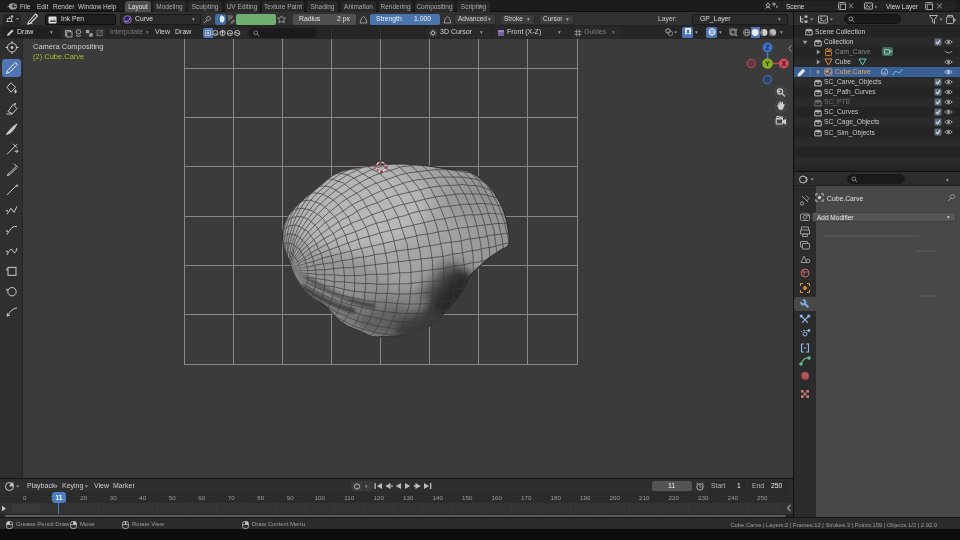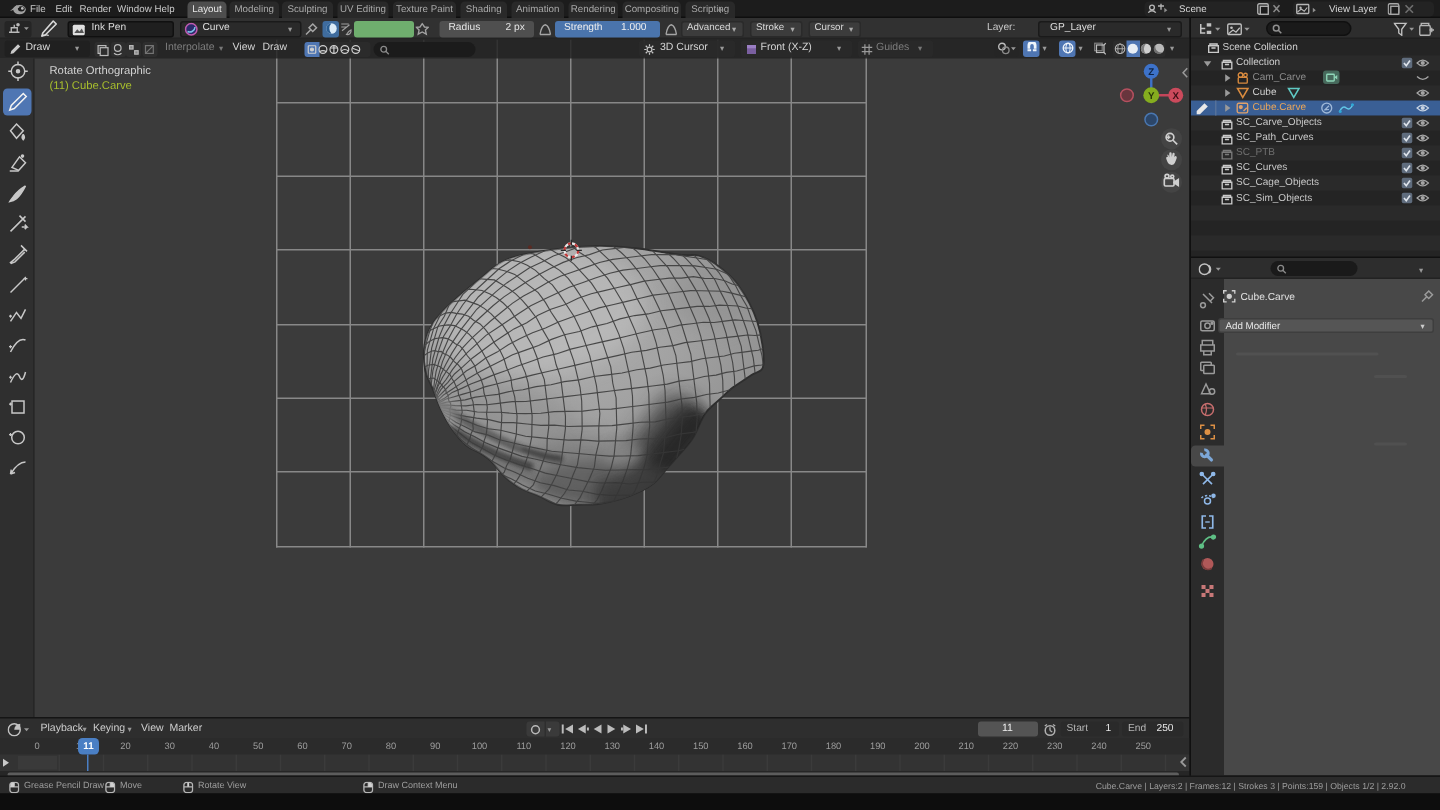--- a/index.html
+++ b/index.html
@@ -498,22 +498,22 @@
         </g>
         <g transform="translate(10,253.70000000000005)">
           <circle r="4.2"></circle>
           <path d="M-5-1 v-2 M-6-2 h2" stroke-width="0.8"></path>
         </g>
         <g transform="translate(10,274.05)">
           <path d="M-5 4 Q0-4 5-4 M-5 4 l3-1 M-5 4 l0.5-3"></path>
         </g>
       </g>
     </svg>
-    <div class="t" style="left:33px;top:16px;font-size:7.5px;color:#d2d2d2;">Rotate Orthographic</div>
-    <div class="t" style="left:33px;top:26px;font-size:7.5px;color:#a8bf2d;">(11) Cube.Carve</div>
+    <div class="t" style="left:33px;top:16px;font-size:7.5px;color:#d2d2d2;">Camera Compositing</div>
+    <div class="t" style="left:33px;top:26px;font-size:7.5px;color:#a8bf2d;">(2) Cube.Carve</div>
   </div>
 <div class="abs" style="left:794px;top:26px;width:166px;height:146px;background:#242424;overflow:hidden;">
     <div class="abs" style="left:0;top:10.65px;width:166px;height:10.05px;background:#2a2a2a;"></div>
     <div class="abs" style="left:0;top:30.750000000000004px;width:166px;height:10.05px;background:#2a2a2a;"></div>
     <div class="abs" style="left:0;top:50.85px;width:166px;height:10.05px;background:#2a2a2a;"></div>
     <div class="abs" style="left:0;top:70.95px;width:166px;height:10.05px;background:#2a2a2a;"></div>
     <div class="abs" style="left:0;top:91.05px;width:166px;height:10.05px;background:#2a2a2a;"></div>
     <div class="abs" style="left:0;top:111.15px;width:166px;height:10.05px;background:#2a2a2a;"></div>
     <div class="abs" style="left:0;top:131.25px;width:166px;height:10.05px;background:#2a2a2a;"></div>
     <div class="abs" style="left:0;top:40.800000000000004px;width:166px;height:10.05px;background:#3a5f95;"></div>

